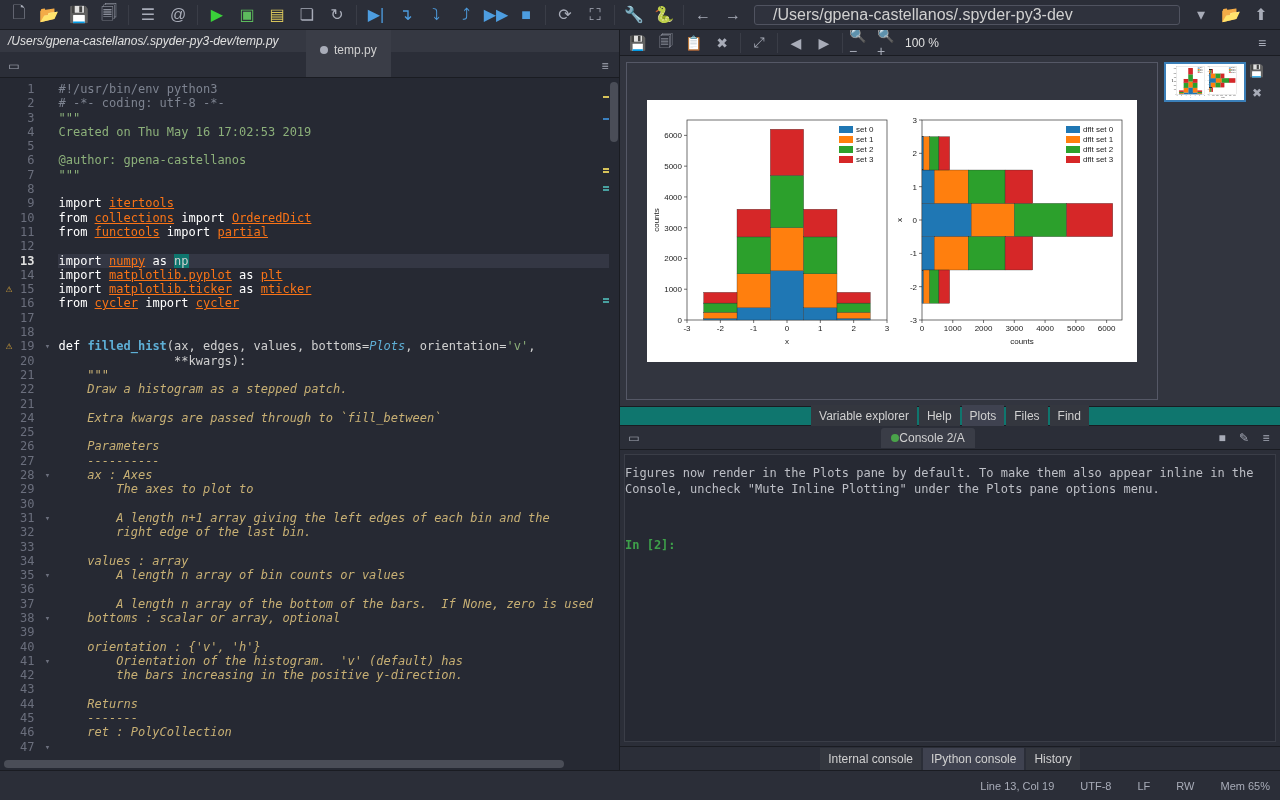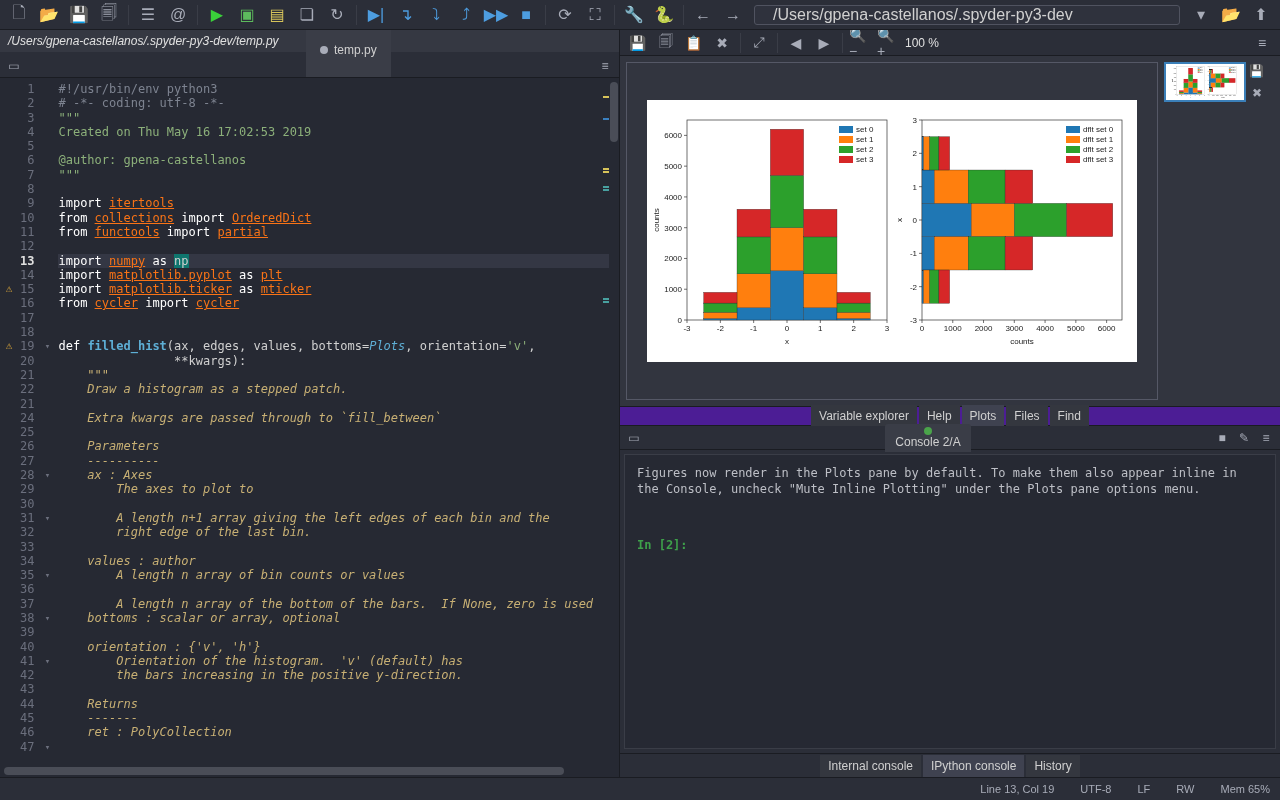--- a/index.html
+++ b/index.html
@@ -97,38 +97,38 @@
 .plot-main { flex: 1; display: flex; align-items: center; justify-content: center; border: 1px solid #555866; overflow: hidden; }
 .plot-thumbs { width: 110px; display: flex; flex-direction: column; gap: 4px; }
 .thumb-row { display: flex; align-items: center; gap: 2px; }
 .thumb { width: 82px; height: 40px; background: #fff; border: 2px solid #3b7fb8; }
 .thumb-btn { width: 18px; height: 18px; color: #a8acb8; display: flex; align-items: center; justify-content: center; }
 
 .plot-svg { background: #fff; }
 .plot-svg text { font-family: sans-serif; font-size: 8px; fill: #222; }
 .axis-line { stroke: #333; stroke-width: 0.7; fill: none; }
 
-.pane-tabs { height: 20px; background: #4c1d95; display: flex; align-items: center; justify-content: center; gap: 2px; border-top: 1px solid #1a1c22; border-bottom: 1px solid #1a1c22; }
+.pane-tabs { height: 20px; background: #0f766e; display: flex; align-items: center; justify-content: center; gap: 2px; border-top: 1px solid #1a1c22; border-bottom: 1px solid #1a1c22; }
 .pane-tab { padding: 4px 8px; background: #34373f; font-size: 12px; cursor: pointer; }
 .pane-tab.active { background: #3f4250; }
 
 .console-tabbar { height: 24px; background: #2b2e38; display: flex; align-items: center; padding: 0 4px; border-bottom: 1px solid #1a1c22; }
 .console-tabbar .browse { width: 20px; color: #a8acb8; text-align: center; }
-.console-tab { margin: 0 auto; background: #3a3d47; padding: 3px 10px; display: flex; align-items: center; gap: 0; border-radius: 3px 3px 0 0; font-size: 12px; flex-direction: column; }
+.console-tab { margin: 0 auto; background: #3a3d47; padding: 3px 10px; display: flex; align-items: center; gap: 0; border-radius: 3px 3px 0 0; font-size: 12px; }
 .console-dot { width: 8px; height: 8px; border-radius: 50%; background: #4aa34a; }
 .console-right-icons { display: flex; gap: 2px; }
 .console-right-icons div { width: 20px; height: 20px; display: flex; align-items: center; justify-content: center; color: #a8acb8; }
 
-.console-body { flex: 1; background: #262933; padding: 10px 12px; font-family: "Menlo","Consolas",monospace; font-size: 12px; line-height: 16px; border: 1px solid #3a3d47; margin: 4px; overflow: auto; }
+.console-body { flex: 1; background: #262933; padding: 10px 0; font-family: "Menlo","Consolas",monospace; font-size: 12px; line-height: 16px; border: 1px solid #3a3d47; margin: 4px; overflow: auto; }
 .console-info { color: #bdbfc6; white-space: pre-wrap; margin-bottom: 40px; }
 .console-prompt { color: #3ea04a; font-weight: bold; }
 
 .bottom-tabs { height: 24px; background: #2b2e38; display: flex; align-items: center; justify-content: center; gap: 2px; border-top: 1px solid #1a1c22; }
 
-.status-bar { height: 23px; background: #2b2e38; border-top: 1px solid #1a1c22; display: flex; align-items: center; justify-content: flex-end; padding: 0 10px; gap: 26px; color: #a8acb8; font-size: 11px; }
+.status-bar { height: 30px; background: #2b2e38; border-top: 1px solid #1a1c22; display: flex; align-items: center; justify-content: flex-end; padding: 0 10px; gap: 26px; color: #a8acb8; font-size: 11px; }
 </style>
 </head>
 <body>
 
 <div class="toolbar">
   <div class="tool-icon">🗋</div>
   <div class="tool-icon">📂</div>
   <div class="tool-icon">💾</div>
   <div class="tool-icon">🗐</div>
   <div class="tool-sep"></div>
@@ -349,21 +349,21 @@
           <div class="code-line"><span class="c-doc">    Extra kwargs are passed through to `fill_between`</span></div>
           <div class="code-line"><span class="c-doc"></span></div>
           <div class="code-line"><span class="c-doc">    Parameters</span></div>
           <div class="code-line"><span class="c-doc">    ----------</span></div>
           <div class="code-line"><span class="c-doc">    ax : Axes</span></div>
           <div class="code-line"><span class="c-doc">        The axes to plot to</span></div>
           <div class="code-line"><span class="c-doc"></span></div>
           <div class="code-line"><span class="c-doc">        A length n+1 array giving the left edges of each bin and the</span></div>
           <div class="code-line"><span class="c-doc">        right edge of the last bin.</span></div>
           <div class="code-line"><span class="c-doc"></span></div>
-          <div class="code-line"><span class="c-doc">    values : author</span></div>
+          <div class="code-line"><span class="c-doc">    values : array</span></div>
           <div class="code-line"><span class="c-doc">        A length n array of bin counts or values</span></div>
           <div class="code-line"><span class="c-doc"></span></div>
           <div class="code-line"><span class="c-doc">        A length n array of the bottom of the bars.  If None, zero is used</span></div>
           <div class="code-line"><span class="c-doc">    bottoms : scalar or array, optional</span></div>
           <div class="code-line"><span class="c-doc"></span></div>
           <div class="code-line"><span class="c-doc">    orientation : {'v', 'h'}</span></div>
           <div class="code-line"><span class="c-doc">        Orientation of the histogram.  'v' (default) has</span></div>
           <div class="code-line"><span class="c-doc">        the bars increasing in the positive y-direction.</span></div>
           <div class="code-line"><span class="c-doc"></span></div>
           <div class="code-line"><span class="c-doc">    Returns</span></div>

